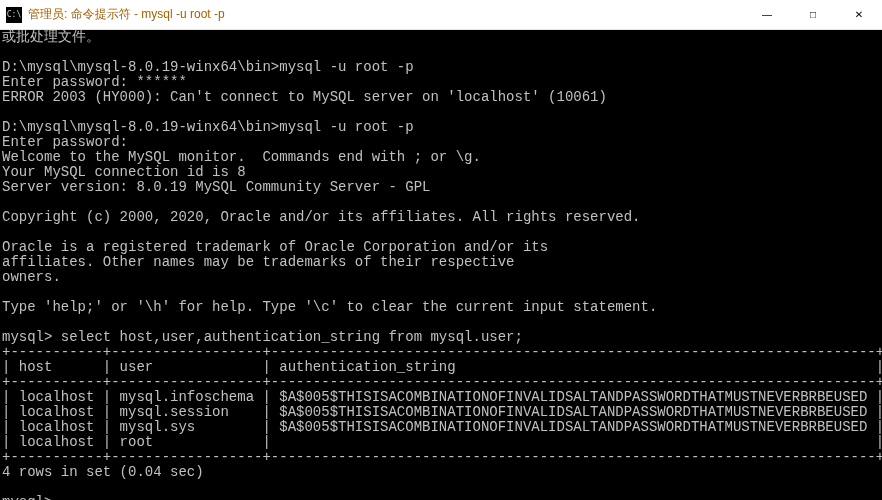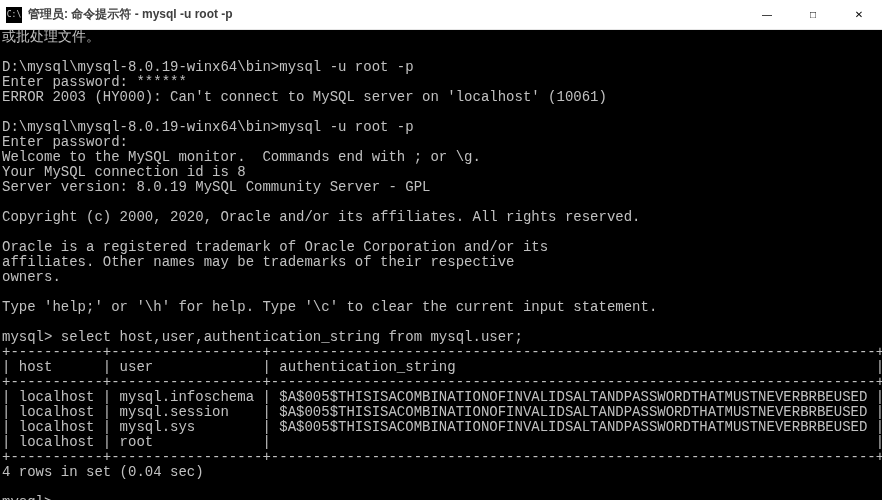--- a/index.html
+++ b/index.html
@@ -29,22 +29,21 @@
     display: inline-flex;
     align-items: center;
     justify-content: center;
     color: #ccc;
     font-size: 8px;
     font-family: Consolas, monospace;
   }
   .titlebar-title {
     flex: 1;
     font-size: 12px;
-    color: #404040;
-    font-weight: bold;
+    color: #a16207;
   }
   .win-controls {
     display: flex;
     height: 100%;
   }
   .win-btn {
     width: 46px;
     height: 100%;
     display: flex;
     align-items: center;

